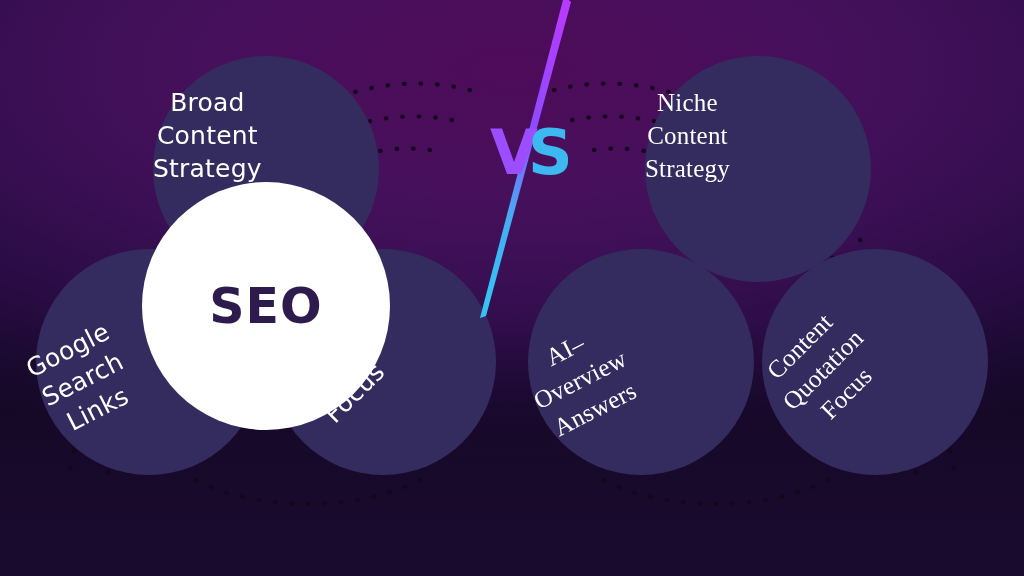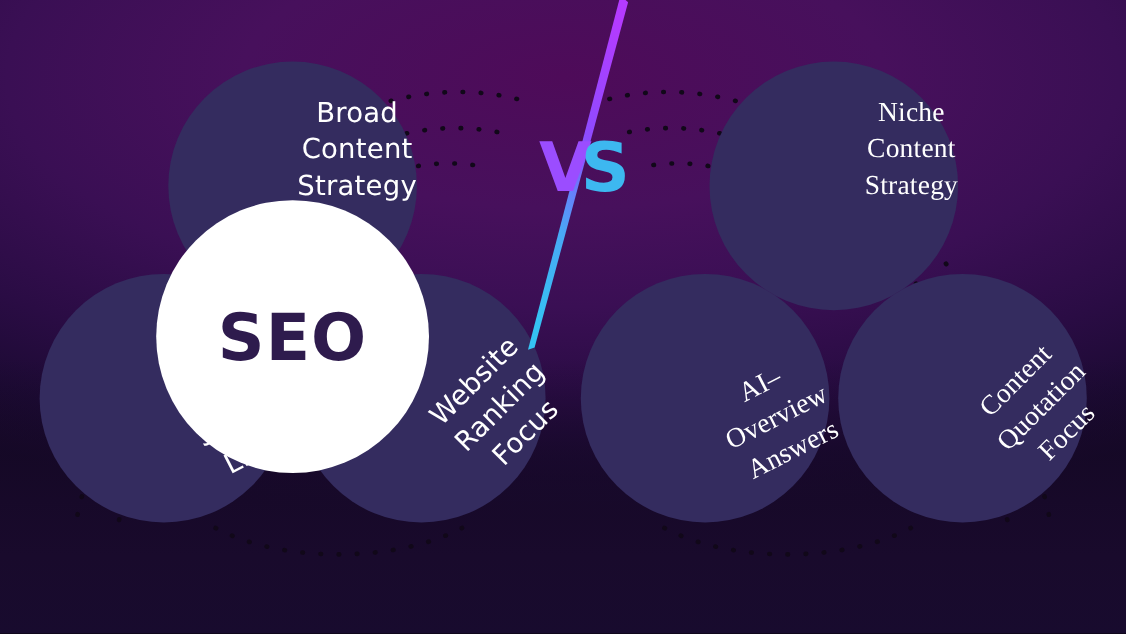--- a/index.html
+++ b/index.html
@@ -40,21 +40,21 @@
   }
   .cluster.left  { left: 36px; }
   .cluster.right { left: 528px; font-family: Liberation Serif, serif; }
 
   .bubble {
     position: absolute;
     border-radius: 50%;
     background: #342C5F;
     display: flex;
     align-items: center;
-    justify-content: flex-end;
+    justify-content: flex-start;
     box-sizing: border-box;
   }
   .bubble.top {
     width: 226px; height: 226px;
     left: 117px; top: 0px;
   }
   .bubble.bl {
     width: 226px; height: 226px;
     left: 0px; top: 193px;
   }
@@ -88,21 +88,21 @@
     left: 106px; top: 126px;
     border-radius: 50%;
     background: #FFFFFF;
     display: flex;
     align-items: center;
     justify-content: center;
     z-index: 5;
   }
   .hub-label {
     color: #2E1B4D;
-    font-size: 59px;
+    font-size: 49px;
     font-weight: 800;
     letter-spacing: 1px;
   }
   #vs-wrap {
     position: absolute;
     left: 440px;
     top: 0;
     width: 160px;
     height: 340px;
     z-index: 8;

